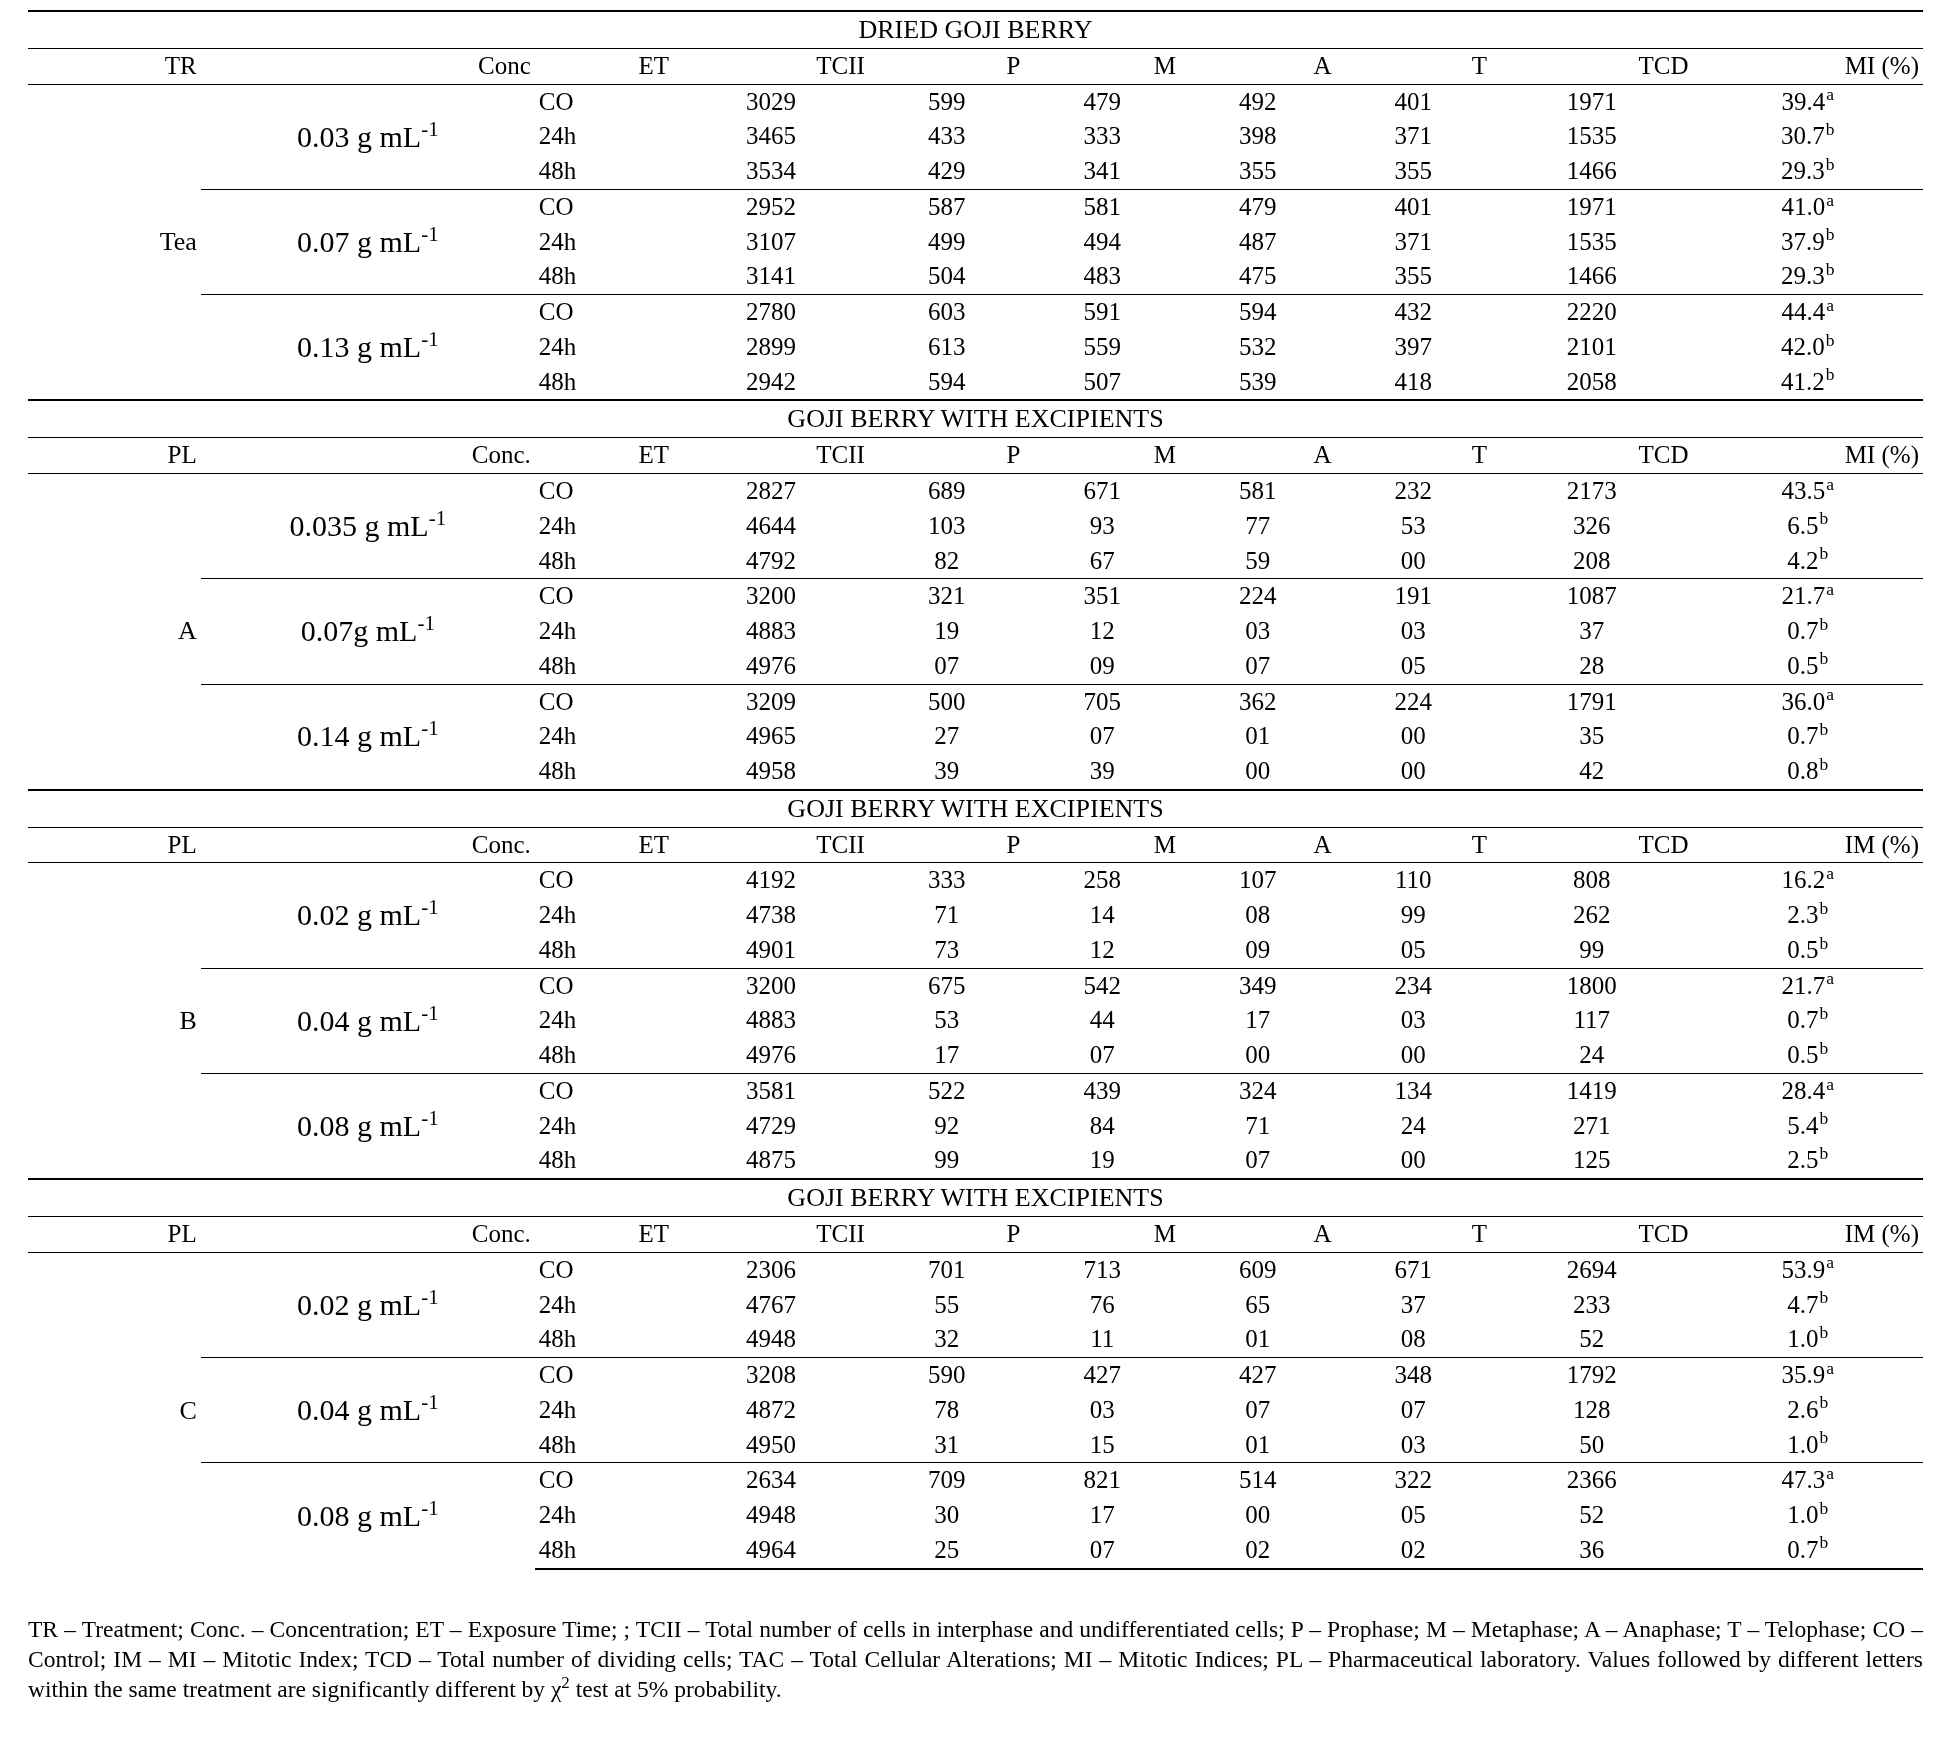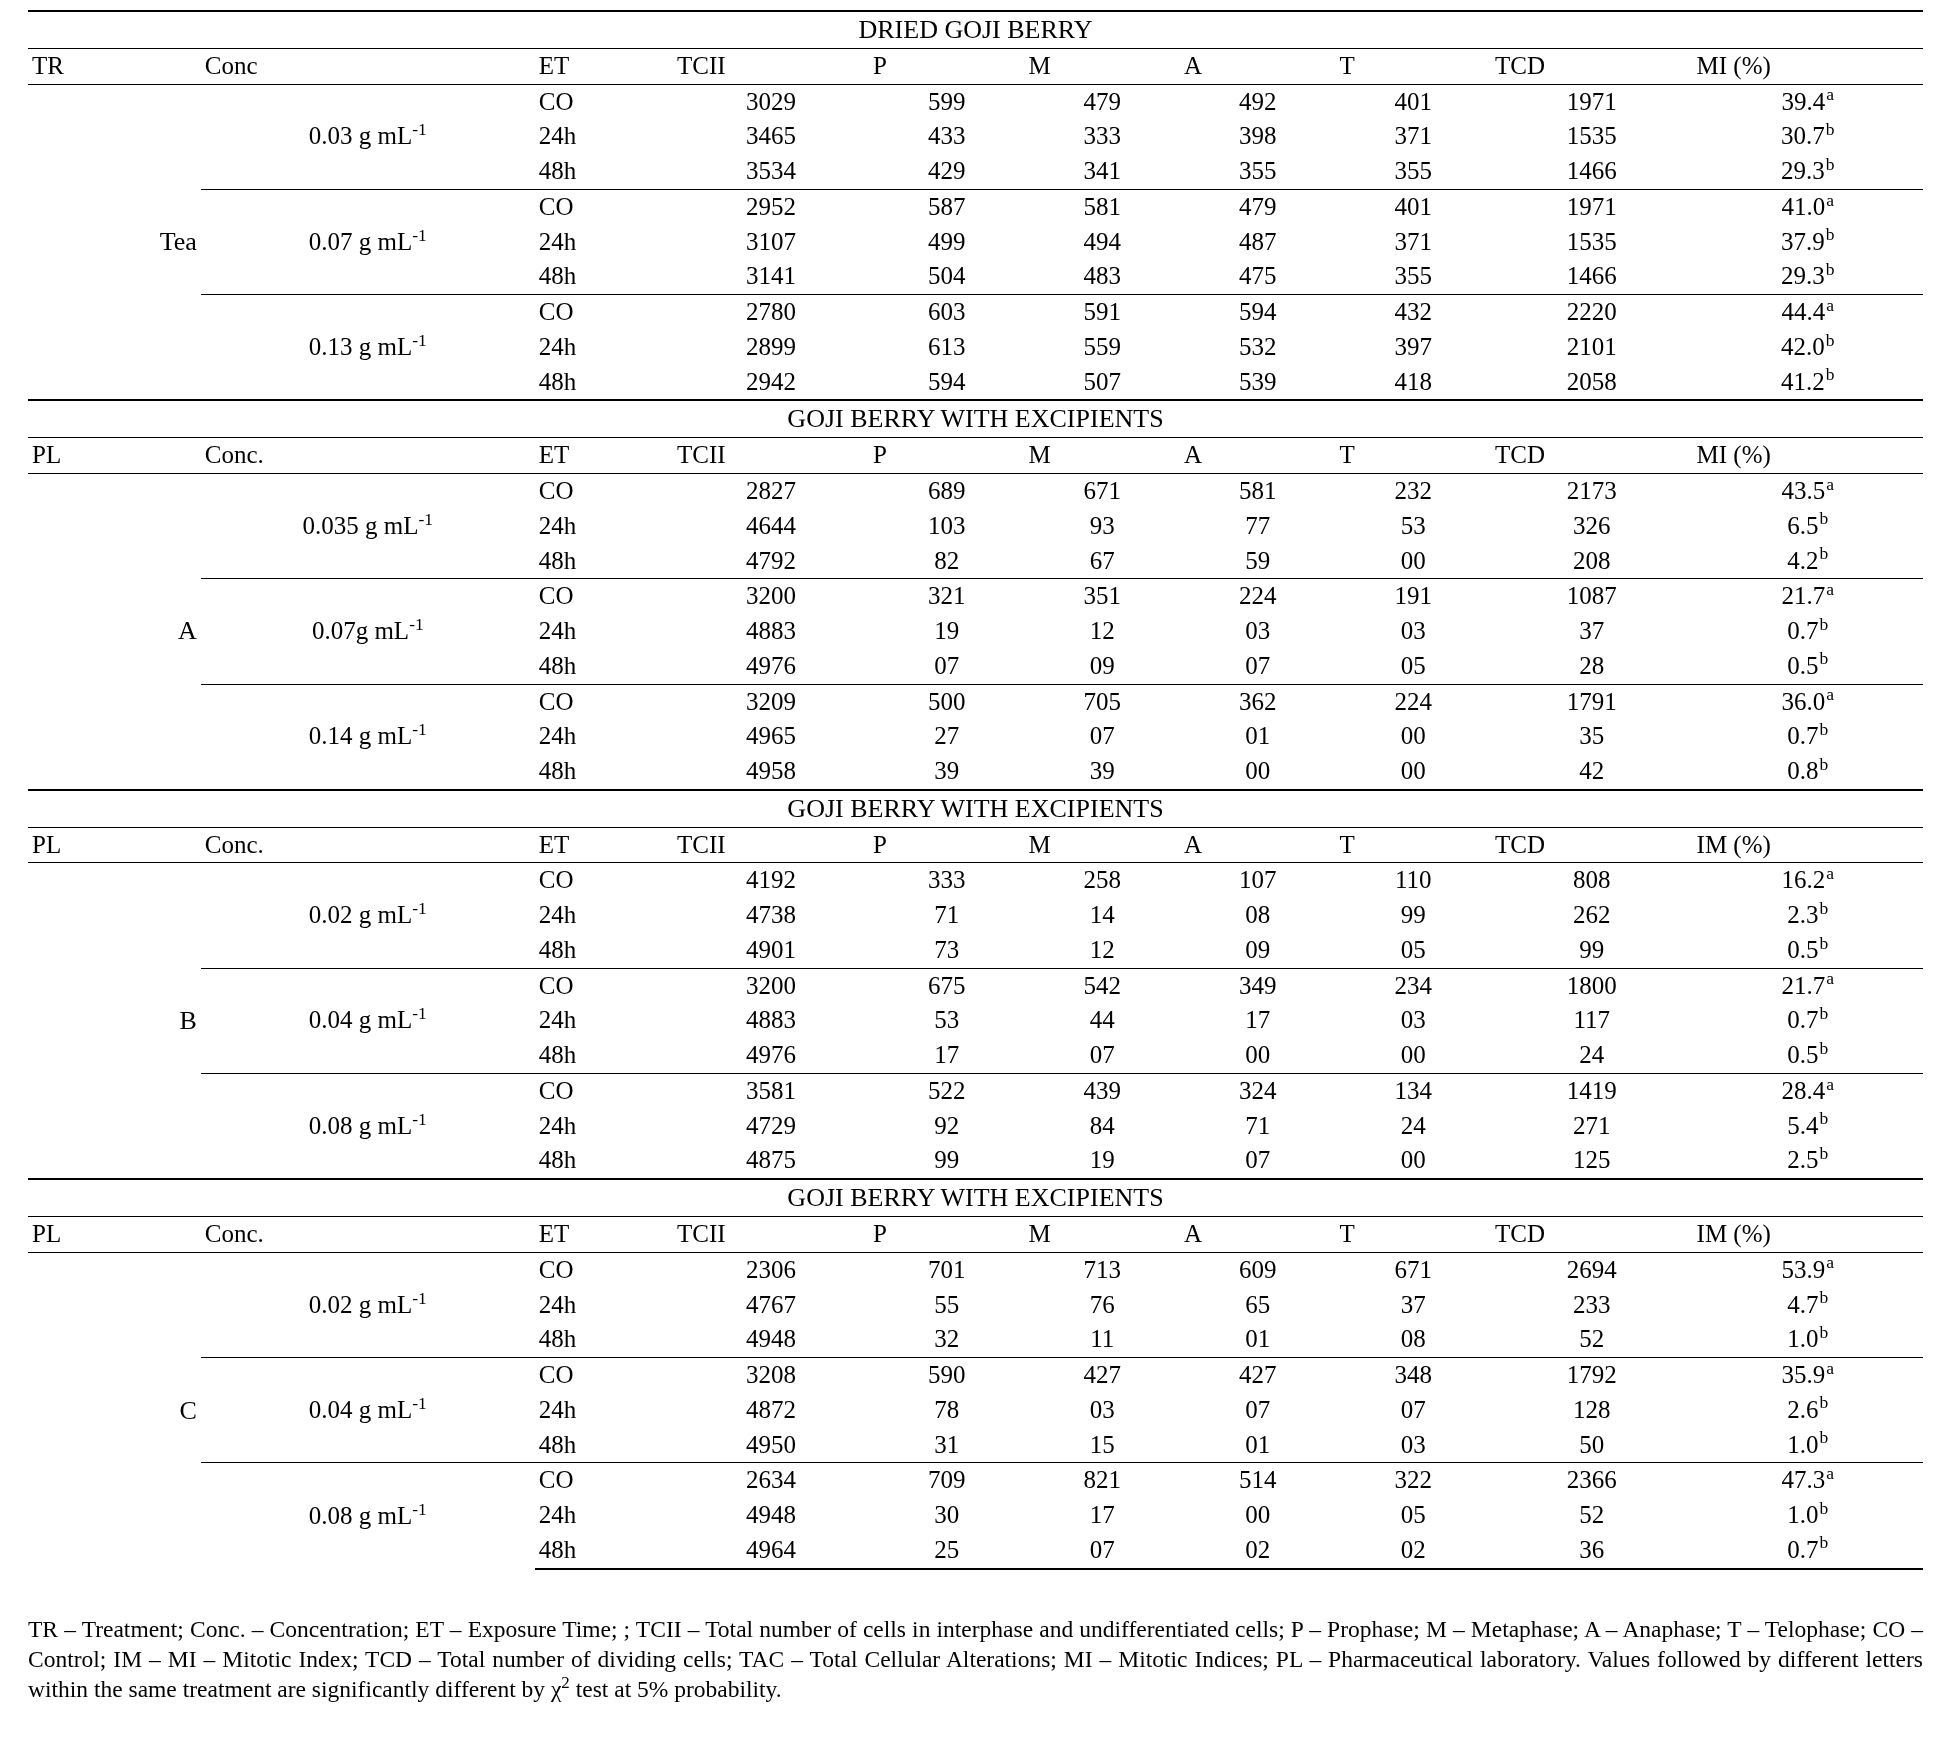--- a/index.html
+++ b/index.html
@@ -31,32 +31,32 @@
   .rule-bottom td { border-bottom: 2.5px solid #000; }
   .thin-top td { border-top: 1.2px solid #000; }
   .thin-bottom td { border-bottom: 1.2px solid #000; }
 
   .section-title td {
     text-align: center;
     font-size: 26px;
     padding: 5px 0 5px 0;
   }
   .header-row td {
-    text-align: left;
+    text-align: right;
     padding: 5px 0 6px 0;
   }
   .c { text-align: center; }
   .grp-label {
     text-align: right;
     font-size: 26px;
     padding-left: 6px;
   }
   .conc {
     text-align: center;
-    font-size: 25px;
+    font-size: 30px;
   }
   sup { font-size: 0.7em; vertical-align: super; line-height: 0; }
   .et { text-align: left; }
   .mi { text-align: center; }
   .mi sup { padding-left: 1px; }
 
   
   col.c-tr { width: 150px; }
   col.c-conc { width: 290px; }
   col.c-et { width: 120px; }

